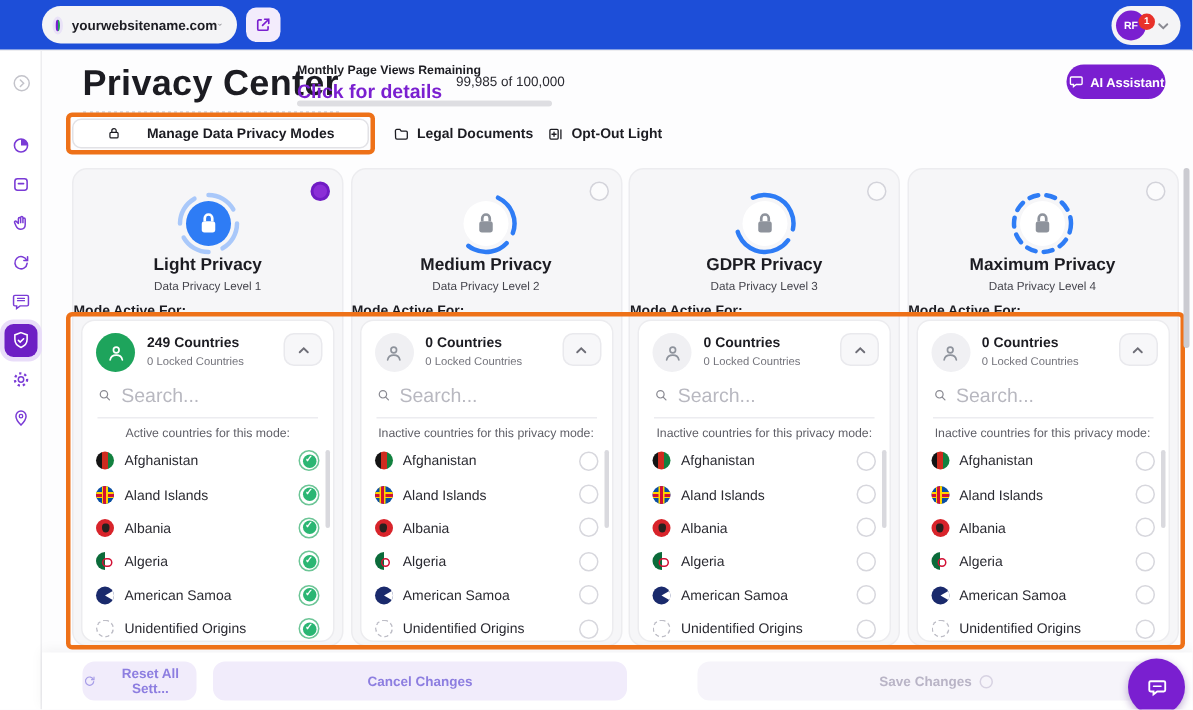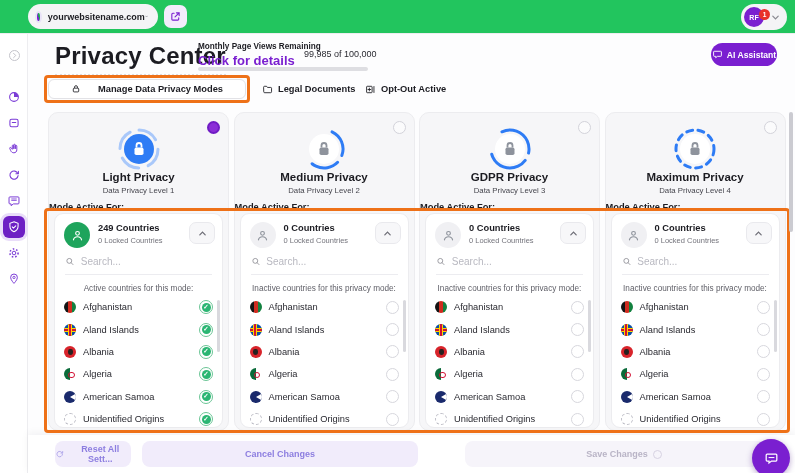--- a/index.html
+++ b/index.html
@@ -1,21 +1,21 @@
 <!DOCTYPE html>
 <html><head>
 <meta charset="utf-8">
 <style>
   * { margin:0; padding:0; box-sizing:border-box; }
   html,body { width:795px; height:473px; overflow:hidden; }
   body { font-family:"Liberation Sans", sans-serif; background:#fdfdfe; color:#1c1c22; position:relative; }
   svg { display:block; }
 
   
-  .topbar { position:absolute; left:0; top:0; width:795px; height:34px; background:#22c55e; border-bottom:1px solid #ededf0; z-index:5;text-align:right; }
+  .topbar { position:absolute; left:0; top:0; width:795px; height:34px; background:#1d4ed8; border-bottom:1px solid #ededf0; z-index:5;text-align:right; }
   .site-pill { position:absolute; left:28px; top:4px; width:130px; height:25px; background:#f4f4f6; border-radius:13px; display:flex; align-items:center; padding:0 10px 0 7px; cursor:pointer; }
   .site-dot { width:12px; height:12px; border-radius:50%; background:conic-gradient(#21a356 0 50%, #7a1fd0 50% 100%); border:2px solid #e9e2f7; }
   .site-name { font-size:9px; font-weight:bold; margin-left:6px; flex:1; }
   .open-btn { position:absolute; left:164px; top:5px; width:23px; height:23px; background:#f3ecfc; border-radius:7px; display:flex; align-items:center; justify-content:center; cursor:pointer; }
   .acct-pill { position:absolute; right:8px; top:4px; width:46px; height:26px; background:#f4f4f6; border-radius:13px; display:flex; align-items:center; padding:0 5px 0 3px; cursor:pointer; }
   .avatar { width:20px; height:20px; border-radius:50%; background:#7a1fd0; color:#fff; font-size:7px; font-weight:bold; display:flex; align-items:center; justify-content:center; position:relative; }
   .avatar .badge { position:absolute; right:-6px; top:2px; width:11px; height:11px; border-radius:50%; background:#e8312a; color:#fff; font-size:6.5px; display:flex; align-items:center; justify-content:center; }
 
   
   .sidebar { position:absolute; left:0; top:34px; width:28px; height:439px; background:#fff; border-right:1px solid #ededf0; z-index:4; }
@@ -49,21 +49,21 @@
   .mode-sub { position:absolute; left:0; right:0; top:73px; text-align:center; font-size:7.8px; color:#46464e; }
   .mode-active { position:absolute; left:0; right:0; top:89px; text-align:left; font-size:9.3px; font-weight:bold; }
   .inner { position:absolute; left:5px; right:5px; top:100px; bottom:2px; background:#fff; border:1px solid #ececef; border-radius:9px; overflow:hidden; }
   .cnt-ic { position:absolute; left:9px; top:8px; width:26px; height:26px; border-radius:50%; display:flex; align-items:center; justify-content:center; }
   .cnt-ic.on  { background:#1ea45c; }
   .cnt-ic.off { background:#f0f0f3; }
   .cnt-num { position:absolute; left:43px; top:9px; font-size:9.3px; font-weight:bold; }
   .cnt-lock { position:absolute; left:43px; top:22px; font-size:7.5px; color:#74747c; }
   .collapse-btn { position:absolute; right:7px; top:8px; width:26px; height:22px; background:#f7f7f9; border:1px solid #e9e9ed; border-radius:7px; display:flex; align-items:center; justify-content:center; cursor:pointer; }
   .search { position:absolute; left:10px; right:10px; top:42px; display:flex; align-items:center; gap:6px; border-bottom:1px solid #ececf0; padding-bottom:7px; }
-  .search input { border:none; outline:none; background:transparent; font-size:10px; width:100%; color:#3a3a40; font-family:inherit; }
+  .search input { border:none; outline:none; background:transparent; font-size:13px; width:100%; color:#3a3a40; font-family:inherit; }
   .search input::placeholder { color:#b8b8c0; }
   .list-label { position:absolute; left:0; right:0; top:70px; text-align:center; font-size:8.2px; color:#5f5f67; white-space:nowrap; }
   .rows { position:absolute; left:0; right:0; top:82px; bottom:0; overflow:hidden; }
   .crow { display:flex; align-items:center; height:22.4px; padding:0 9px; cursor:pointer; }
   .cname { flex:1; font-size:9.3px; color:#2a2a31; margin-left:7px; }
   .flag { width:12px; height:12px; border-radius:50%; position:relative; overflow:hidden; flex:none; }
   .flag-af { background:linear-gradient(90deg,#141414 33%,#cf2b1f 33% 66%,#12813f 66%); }
   .flag-ax { background:#0b4ea2; }
   .flag-ax::before { content:""; position:absolute; left:0; right:0; top:4px; height:4px; background:linear-gradient(#ffd300 0 25%,#d21034 25% 75%,#ffd300 75%); }
   .flag-ax::after  { content:""; position:absolute; top:0; bottom:0; left:3.5px; width:4px; background:linear-gradient(90deg,#ffd300 0 25%,#d21034 25% 75%,#ffd300 75%); }
@@ -204,21 +204,21 @@
   <svg width="11" height="11" viewBox="0 0 24 24">
       <path d="M3.5 7a2 2 0 0 1 2-2h4.5l2 2.5H19a1.8 1.8 0 0 1 1.8 1.8V17a2 2 0 0 1-2 2h-13a2 2 0 0 1-2-2z" fill="none" stroke="#1c1c22" stroke-width="1.9"></path>
     </svg>
   <span>Legal Documents</span>
 </div>
 <div class="tab-flat" style="left:365px">
   <svg width="11" height="11" viewBox="0 0 24 24">
       <rect x="3.5" y="5" width="12" height="14" rx="1.5" fill="none" stroke="#1c1c22" stroke-width="1.9"></rect>
       <path d="M9.5 9v6M6.5 12h6M19.5 5.5v13" fill="none" stroke="#1c1c22" stroke-width="1.9" stroke-linecap="round"></path>
     </svg>
-  <span>Opt-Out Active</span>
+  <span>Opt-Out Light</span>
 </div>
 
 <div id="cards">
     <div class="card" style="left: 48px;">
       <span class="radio-on"></span>
       <span class="mode-ic">
         <svg width="44" height="44" viewBox="0 0 44 44">
           <circle cx="22" cy="22" r="19" fill="none" stroke="#a9c8fa" stroke-width="3" stroke-dasharray="20 9.8" stroke-linecap="round" transform="rotate(-90 22 22)"></circle>
           <circle cx="22" cy="22" r="15" fill="#2e7cf5"></circle>
           <rect x="17.5" y="20.5" width="9" height="7.5" rx="1.8" fill="#fff"></rect>

